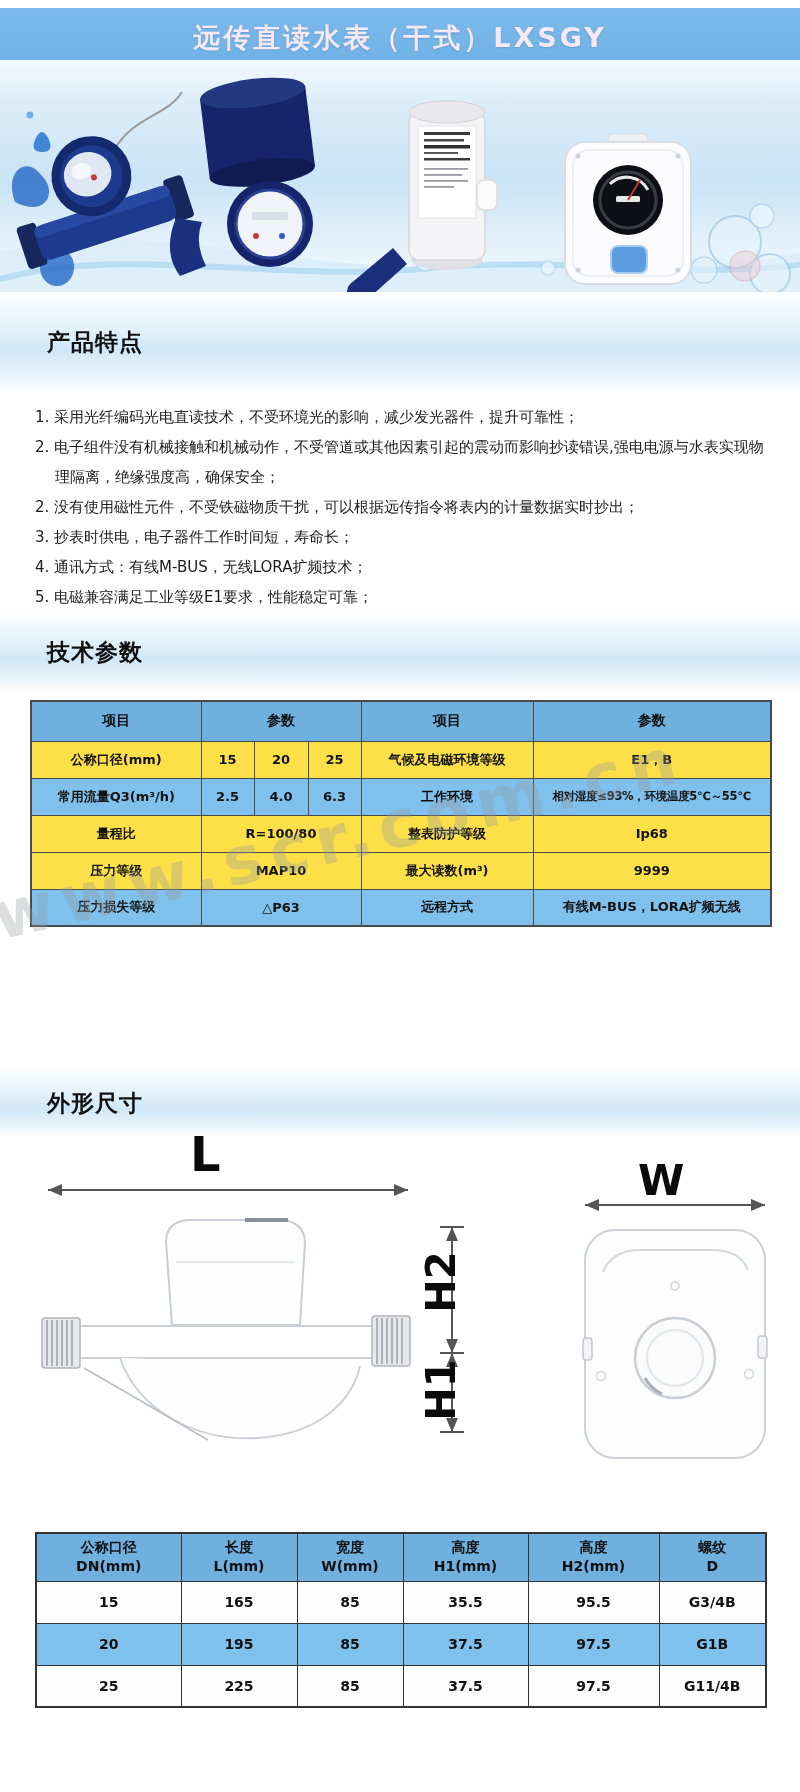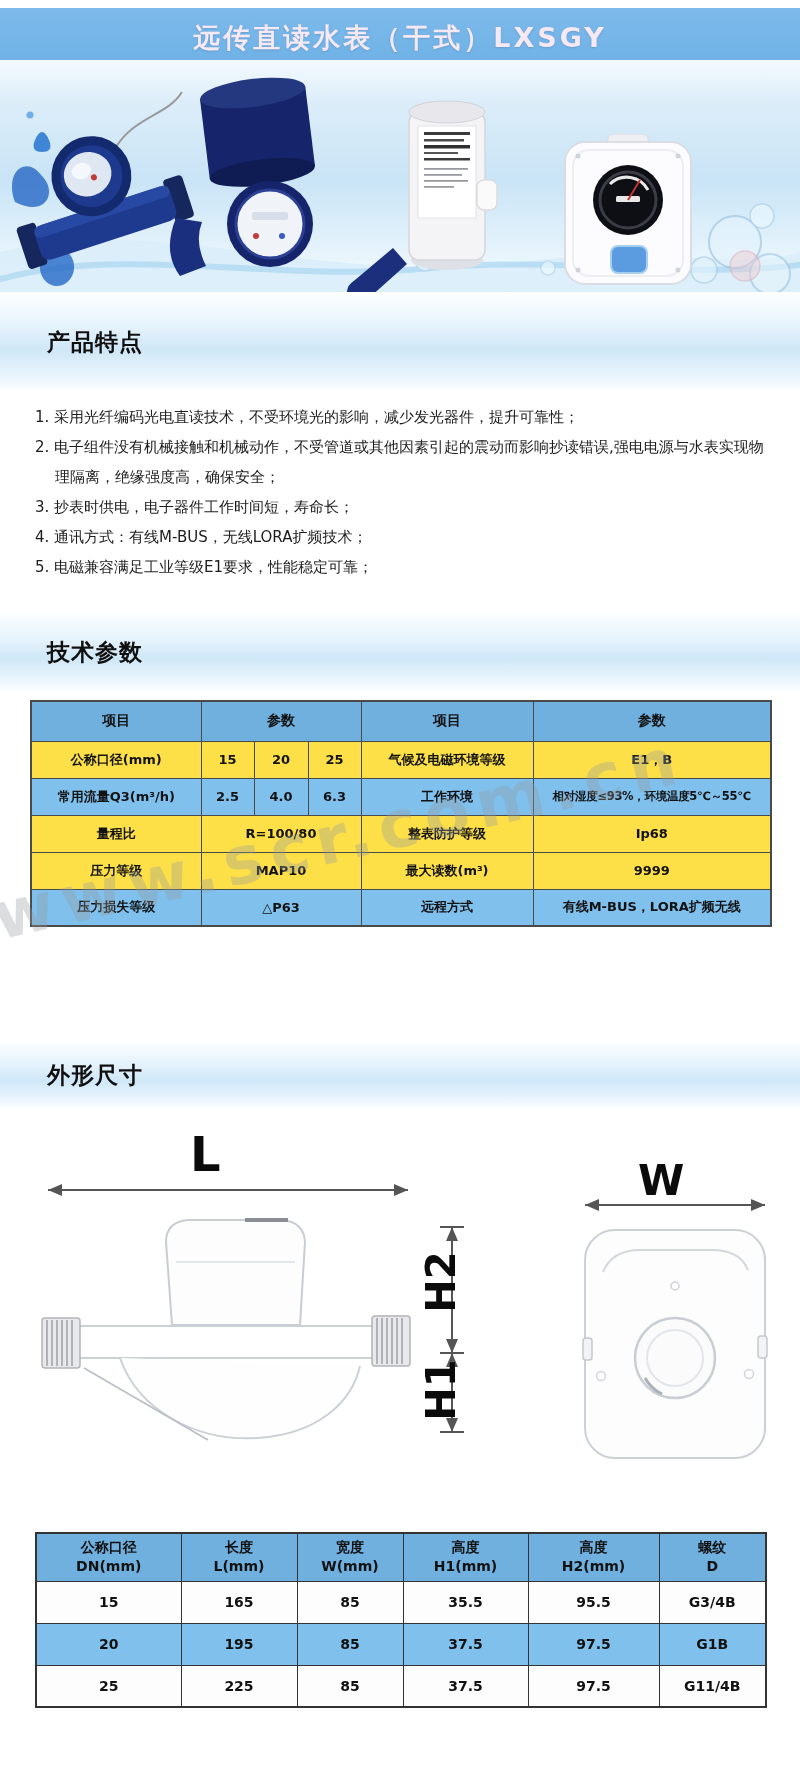--- a/index.html
+++ b/index.html
@@ -18,21 +18,21 @@
     background:linear-gradient(180deg,#f4fafe 0%,#dcedf9 18%,#c9e4f6 52%,#e9f5fc 86%,#fdfeff 100%); }
   .hero svg { display:block; }
 
   
   .band { position:absolute; left:0; width:800px;
     background:linear-gradient(180deg,#feffff 0%,#e2f1fb 38%,#cfe7f7 58%,#eef7fd 88%,#ffffff 100%);
     display:flex; align-items:center;padding-left:12px; }
   .band .h { font-size:23px; font-weight:bold; color:#101010; margin-left:35px; letter-spacing:1px; }
   .band1 { top:292px; height:100px; }
   .band2 { top:612px; height:80px; }
-  .band3 { top:1040px; height:70px; }
+  .band3 { top:1068px; height:70px; }
 
   
   .features { position:absolute; top:402px; left:35px; width:740px; }
   .feature { font-size:15px; font-weight:normal; color:#1c1c1c; line-height:30px;
     padding-left:20px; text-indent:-20px; }
 
   
   .spec-wrap { position:absolute; top:700px; left:30px; width:740px; }
   table { border-collapse:collapse; table-layout:fixed; }
   .spec-table { width:740px; border:2px solid #4a4a4a; }
@@ -165,20 +165,21 @@
     </svg>
   </div>
 
   <div class="band band1">
     <div class="h">产品特点</div>
   </div>
 
   <div class="features">
     <div class="feature">1. 采用光纤编码光电直读技术，不受环境光的影响，减少发光器件，提升可靠性；</div>
     <div class="feature">2. 电子组件没有机械接触和机械动作，不受管道或其他因素引起的震动而影响抄读错误,强电电源与水表实现物理隔离，绝缘强度高，确保安全；</div>
+    <div class="feature">2. 没有使用磁性元件，不受铁磁物质干扰，可以根据远传指令将表内的计量数据实时抄出；</div>
     <div class="feature">3. 抄表时供电，电子器件工作时间短，寿命长；</div>
     <div class="feature">4. 通讯方式：有线M-BUS，无线LORA扩频技术；</div>
     <div class="feature">5. 电磁兼容满足工业等级E1要求，性能稳定可靠；</div>
   </div>
 
   <div class="band band2">
     <div class="h">技术参数</div>
   </div>
 
   <div class="spec-wrap">

